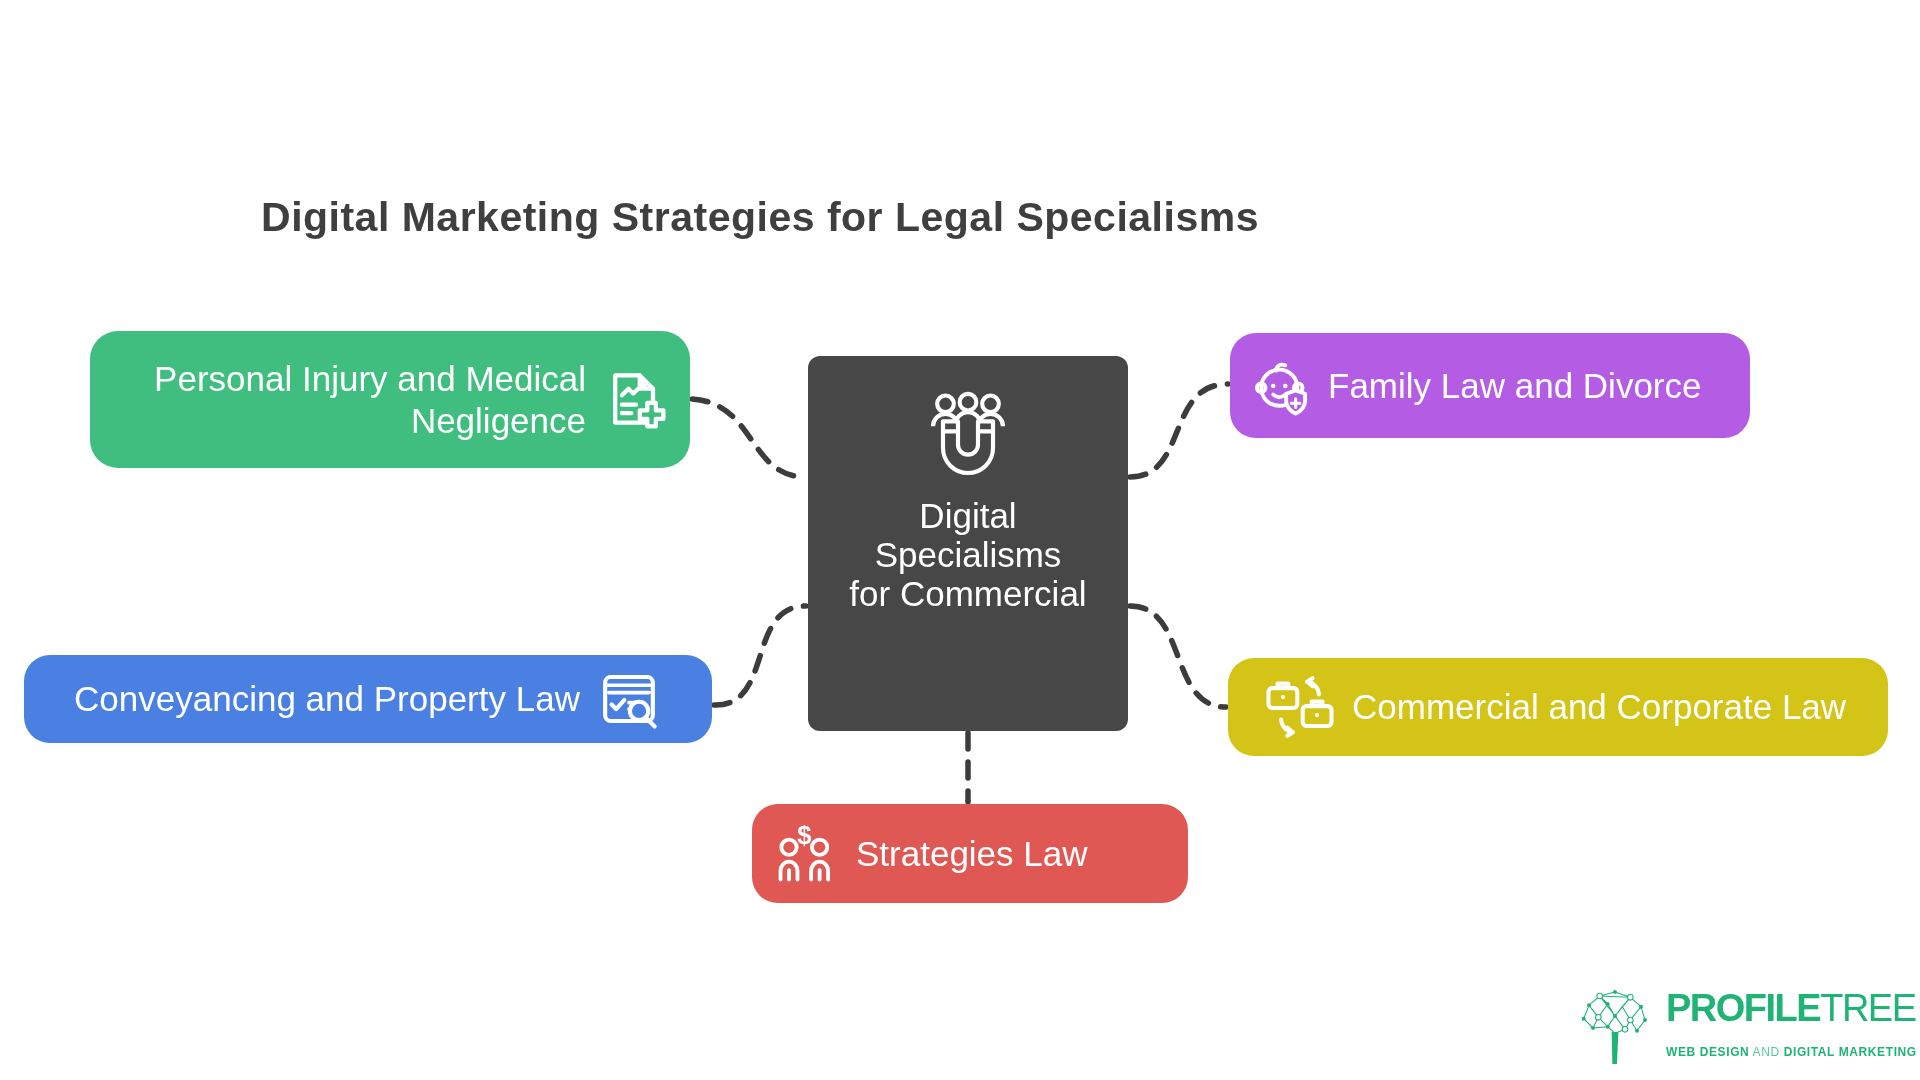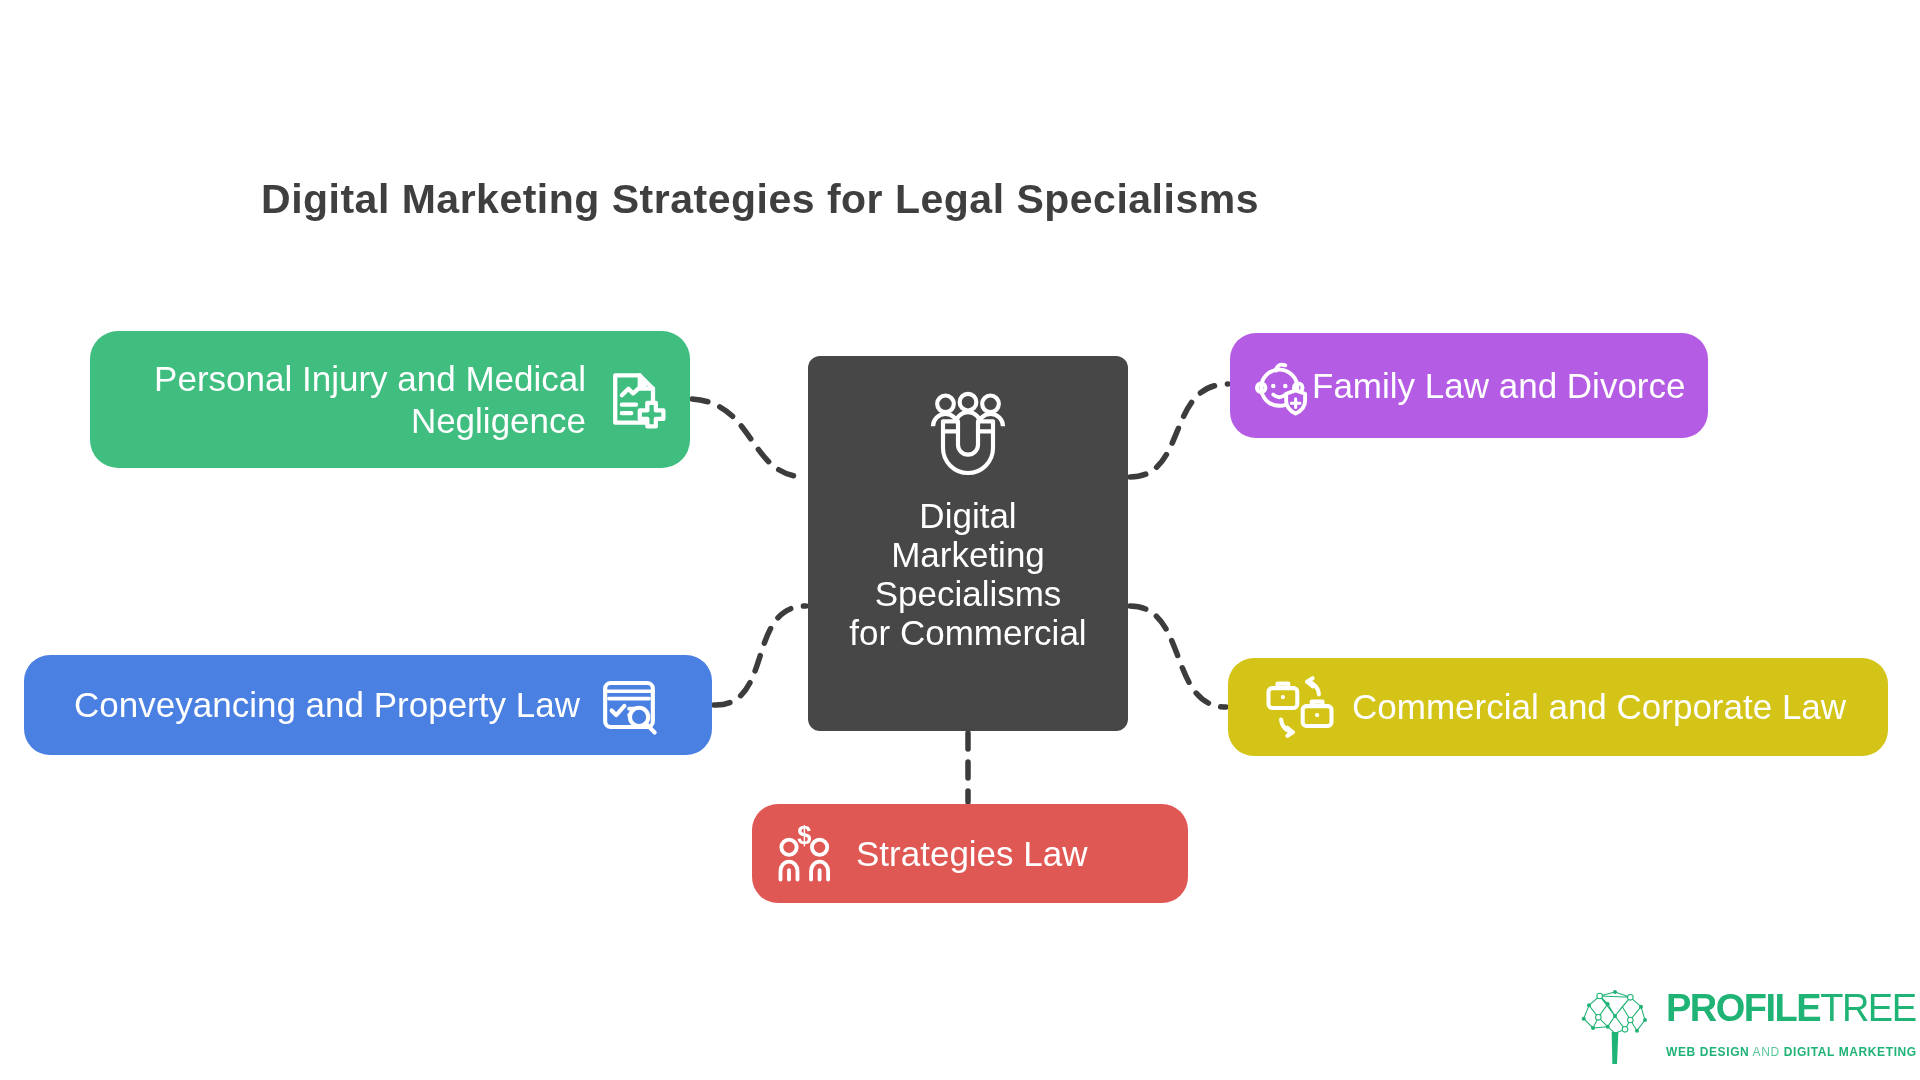--- a/index.html
+++ b/index.html
@@ -1,32 +1,32 @@
 <!DOCTYPE html>
 <html><head>
 <meta charset="utf-8">
 <style>
   html,body{margin:0;padding:0;background:#ffffff;}
   .canvas{
     position:relative;width:1920px;height:1080px;overflow:hidden;
     font-family:"Liberation Sans", sans-serif;background:#ffffff;
   }
   .title{
-    position:absolute;left:0;top:176px;width:1520px;text-align:center;
+    position:absolute;left:0;top:194px;width:1520px;text-align:center;
     font-size:41px;font-weight:bold;color:#3F3F3F;letter-spacing:.5px;
   }
   .node{
     position:absolute;display:flex;align-items:center;border-radius:26px;
     color:#ffffff;font-size:35px;line-height:1.18;box-sizing:border-box;
   }
   .node .icon{flex:0 0 auto;display:flex;align-items:center;justify-content:center;}
   .node-personal{left:90px;top:331px;width:600px;height:137px;justify-content:flex-end;padding:0 20px 0 20px;gap:16px;}
   .node-personal .label{max-width:480px;text-align:right;}
-  .node-family{left:1230px;top:333px;width:478px;height:105px;padding:0 18px 0 20px;}
-  .node-conveyancing{left:24px;top:655px;width:688px;height:100px;justify-content:center;padding:0 14px;gap:16px;}
+  .node-family{left:1230px;top:333px;width:520px;height:105px;padding:0 18px 0 20px;gap:16px;}
+  .node-conveyancing{left:24px;top:655px;width:688px;height:88px;justify-content:center;padding:0 14px;gap:16px;}
   .node-commercial{left:1228px;top:658px;width:660px;height:98px;padding:0 14px 0 18px;gap:16px;}
   .node-employment{left:752px;top:804px;width:436px;height:99px;padding:0 14px 0 20px;gap:16px;}
   .center-node{
     position:absolute;left:808px;top:356px;width:320px;height:375px;border-radius:12px;
     display:flex;flex-direction:column;align-items:center;justify-content:flex-start;
     color:#fff;
   }
   .center-node .icon{margin-top:34px;}
   .center-text{margin-top:6px;width:245px;text-align:center;font-size:35px;line-height:39px;color:#fff;}
   .connectors{position:absolute;left:0;top:0;pointer-events:none;}
@@ -63,21 +63,20 @@
         <circle cx="87" cy="15" r="10"></circle>
         <path d="M18,42 a15,15 0 0 1 30,0"></path>
         <path d="M45,40 a15,15 0 0 1 30,0"></path>
         <path d="M72,42 a15,15 0 0 1 30,0"></path>
         <path d="M30,36 H48 V64 A12,12 0 0 0 72,64 V36 H90 V68 A30,30 0 0 1 30,68 Z" fill="#474747" stroke-linejoin="round"></path>
         <path d="M30,48 H48 M72,48 H90"></path>
       </svg>
     </span>
     <div class="center-text">
       <div>Digital</div>
-      <div>Marketing</div>
       <div>Specialisms</div>
       <div>for Commercial</div>
     </div>
   </div>
 
   <div class="node node-personal" style="background-color: rgb(63, 190, 128); border-radius: 28px;">
     <span class="label">Personal Injury and Medical Negligence</span>
     <span class="icon">
       <svg width="68" height="68" viewBox="0 0 72 72" fill="none" stroke="#ffffff" stroke-width="4.5" stroke-linecap="round" stroke-linejoin="round">
         <path d="M14,10 H40 L54,24 V60 H14 Z"></path>

